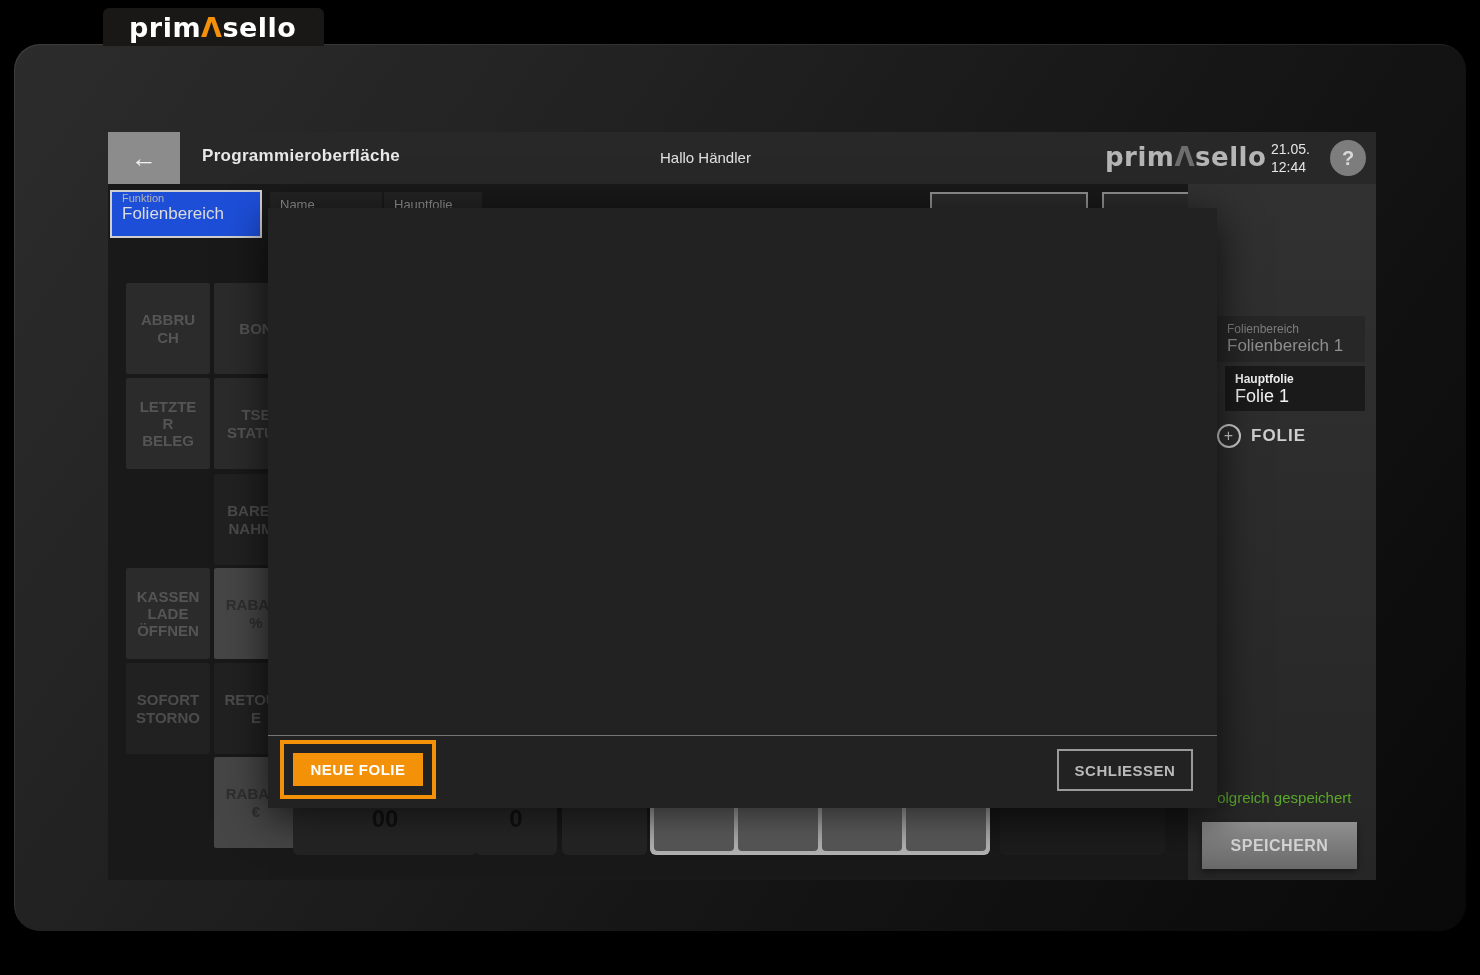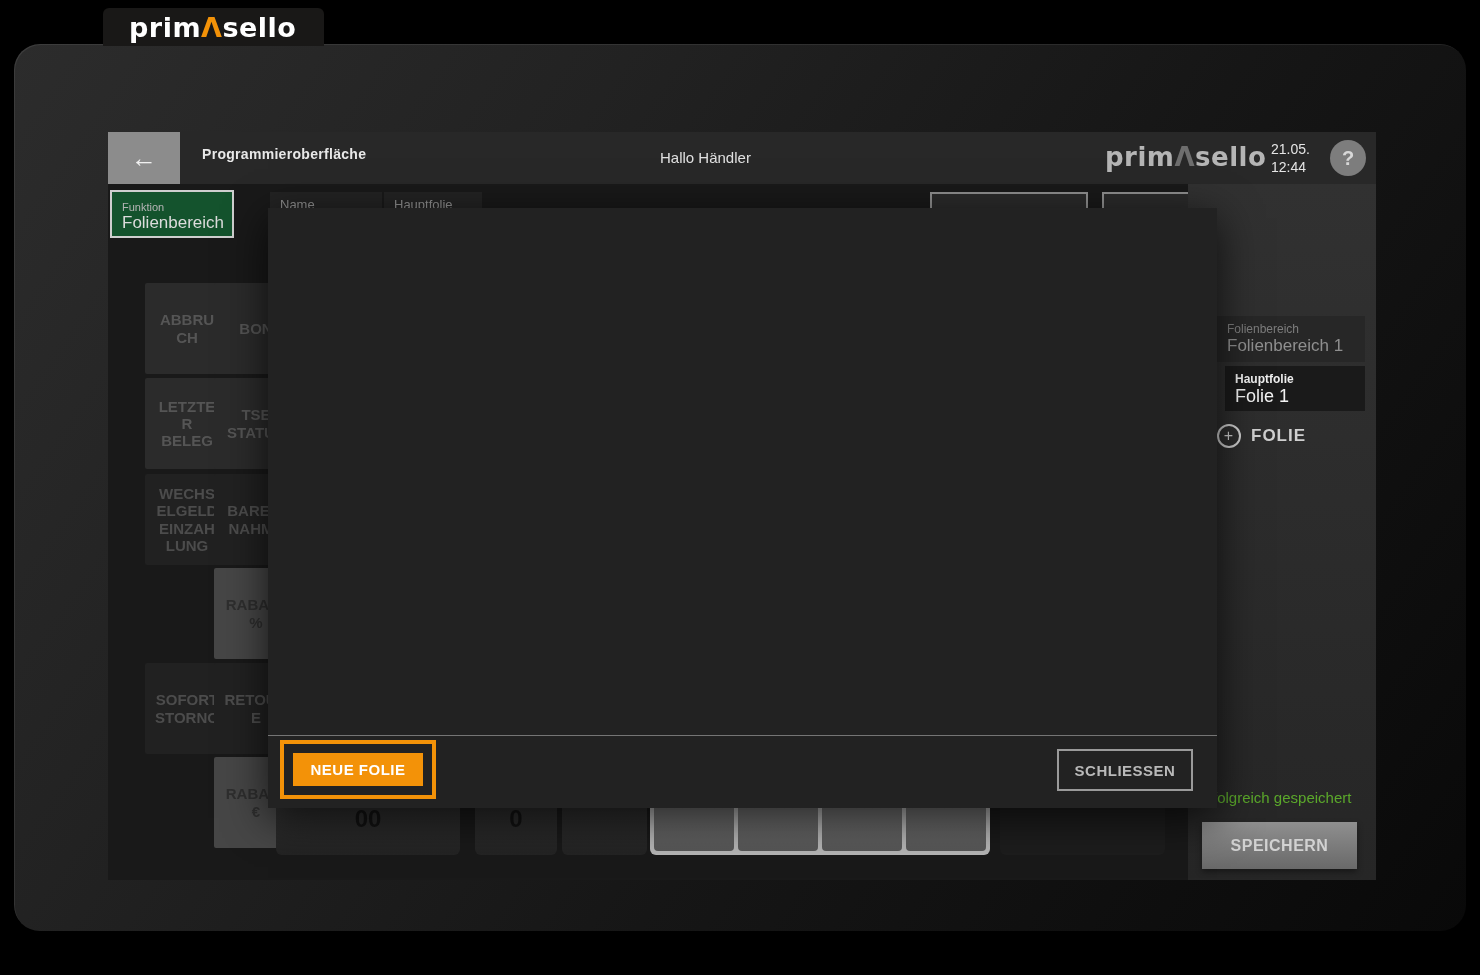--- a/index.html
+++ b/index.html
@@ -20,34 +20,34 @@
            background:linear-gradient(125deg,#2c2c2c 0%,#222 30%,#161616 60%,#090909 100%);
            box-shadow:inset 1px 1px 0 rgba(255,255,255,.08); z-index:1; }
 
   
   .app { position:absolute; left:108px; top:132px; width:1268px; height:748px;
          background:#191919; z-index:2; }
 
   .header { position:absolute; left:0; top:0; width:1268px; height:52px; background:#282828; }
   .back-btn { position:absolute; left:0; top:0; width:72px; height:52px; background:#8c8c8c;
               color:#f0f0f0; font-size:26px; display:flex; align-items:center; justify-content:center; }
-  .app-title { position:absolute; left:94px; top:14px; font-size:14px; font-weight:bold;
+  .app-title { position:absolute; left:94px; top:14px; font-size:17px; font-weight:bold;
                color:#e8e8e8; letter-spacing:.3px; }
   .greeting { position:absolute; left:552px; top:17px; font-size:15px; color:#e0e0e0; }
   .header-logo { position:absolute; left:997px; top:10px; font-family:"DejaVu Sans",sans-serif;
                  font-weight:bold; font-size:26px; color:#b5b5b5; letter-spacing:.5px; }
   .header-logo .a { color:#6e6e6e; }
   .datetime { position:absolute; left:1163px; top:8px; font-size:14px; color:#e5e5e5; line-height:1.3; }
   .help-btn { position:absolute; left:1222px; top:8px; width:36px; height:36px; border-radius:50%;
               background:#7d7d7d; color:#d8d8d8; font-size:20px; font-weight:bold;
               display:flex; align-items:center; justify-content:center; }
 
   
-  .funktion-box { position:absolute; left:2px; top:58px; width:124px; height:48px;
-                  background:#14532d; border:2px solid #cfcfcf; padding:9px 10px; }
+  .funktion-box { position:absolute; left:2px; top:58px; width:152px; height:48px;
+                  background:#1d4ed8; border:2px solid #cfcfcf; padding:0 10px; }
   .funktion-box .lbl { font-size:11px; color:#b5b5b5; }
   .funktion-box .val { font-size:17px; color:#dcdcdc; }
   .colhdr { position:absolute; top:60px; height:34px; background:#232323; color:#8f8f8f;
             font-size:13px; padding:5px 10px; }
   .colhdr.name { left:162px; width:112px; }
   .colhdr.haupt { left:276px; width:98px; }
   .tb-btn { position:absolute; top:60px; height:48px; border:2px solid #8f8f8f; background:#2b2b2b; }
   .tb-btn.a { left:822px; width:158px; }
   .tb-btn.b { left:994px; width:156px; color:#cfcfcf; font-weight:bold; font-size:16px;
               display:flex; align-items:center; justify-content:flex-end; padding-right:16px; }
@@ -57,29 +57,29 @@
   .tb-sq.trash { left:1222px; border-color:#454545; }
 
   
   .gbtn { position:absolute; width:84px; height:91px; display:flex; align-items:center;
           justify-content:center; text-align:center; font-weight:bold; font-size:15px;
           line-height:1.15; padding:0 10px; overflow-wrap:anywhere; border-radius:2px; }
   .gbtn.mid   { background:#2b2b2b; color:#555; }
   .gbtn.dark  { background:#212121; color:#4c4c4c; }
   .gbtn.light { background:#464646; color:#2e2e2e; }
   .gbtn.hilfe { background:#323232; color:#505050; }
-  .c1 { left:18px;margin-left:19px; } .c2 { left:106px; }
+  .c1 { left:18px; } .c2 { left:106px; }
   .r1 { top:151px; } .r2 { top:246px; } .r3 { top:342px; }
   .r4 { top:436px; } .r5 { top:531px; } .r6 { top:625px; }
 
   
   .bgkey { position:absolute; top:651px; height:72px; border-radius:6px;
            background:linear-gradient(180deg,#343434,#232323); color:#121212; font-weight:bold;
            font-size:24px; display:flex; align-items:center; justify-content:center; }
-  .bgkey.k1 { left:168px; width:184px; }
+  .bgkey.k1 { left:185px; width:184px; }
   .bgkey.k2 { left:367px; width:82px; }
   .bgkey.k3 { left:454px; width:85px; }
   .bgkey.kwide { left:892px; width:165px; background:#1d1d1d; }
   .lightgroup { position:absolute; top:651px; left:542px; width:340px; height:72px;
                 background:#b5b5b5; border-radius:6px; padding:4px; display:flex; gap:4px; }
   .lightcell { flex:1; background:linear-gradient(180deg,#7d7d7d,#565656); border-radius:4px; }
 
   
   .sidebar { position:absolute; left:1080px; top:52px; width:188px; height:696px;
              background:linear-gradient(180deg,#313131,#262626); }
@@ -181,21 +181,21 @@
         <path d="M4 7h16"></path>
           <path d="M9 7V4h6v3"></path>
           <path d="M6 7l1 14h10l1-14z"></path>
         <path d="M10 11v7M14 11v7"></path>
       </svg>
     </span>
   </div>
 
   <div class="gbtn mid c1 r1">ABBRUCH</div>
   <div class="gbtn mid c1 r2">LETZTER BELEG</div>
-  <div class="gbtn dark c1 r3">WECHSELGELD EINZAHLUNG</div>
+  <div class="gbtn mid c1 r4">KASSENLADE ÖFFNEN</div>
   <div class="gbtn dark c1 r5">SOFORT STORNO</div>
   <div class="gbtn mid c2 r1">BON</div>
   <div class="gbtn mid c2 r2">TSE STATUS</div>
   <div class="gbtn dark c2 r3">BAREINNAHME</div>
   <div class="gbtn light c2 r4">RABATT %</div>
   <div class="gbtn dark c2 r5">RETOURE</div>
   <div class="gbtn light c2 r6">RABATT €</div>
 
   <div class="bgkey k1">00</div>
   <div class="bgkey k2">0</div>

